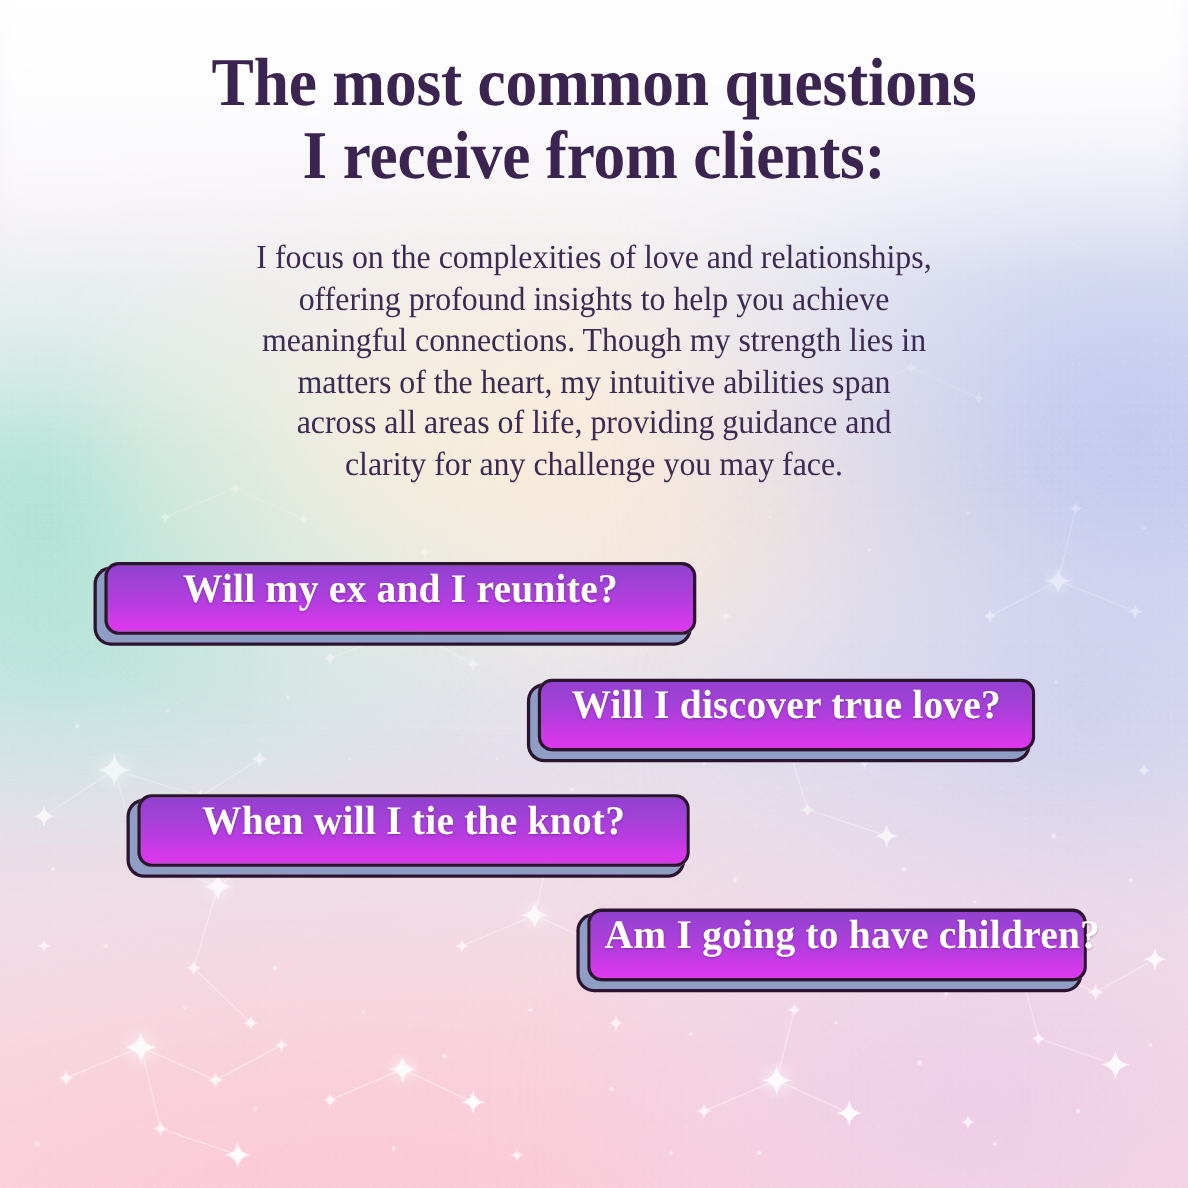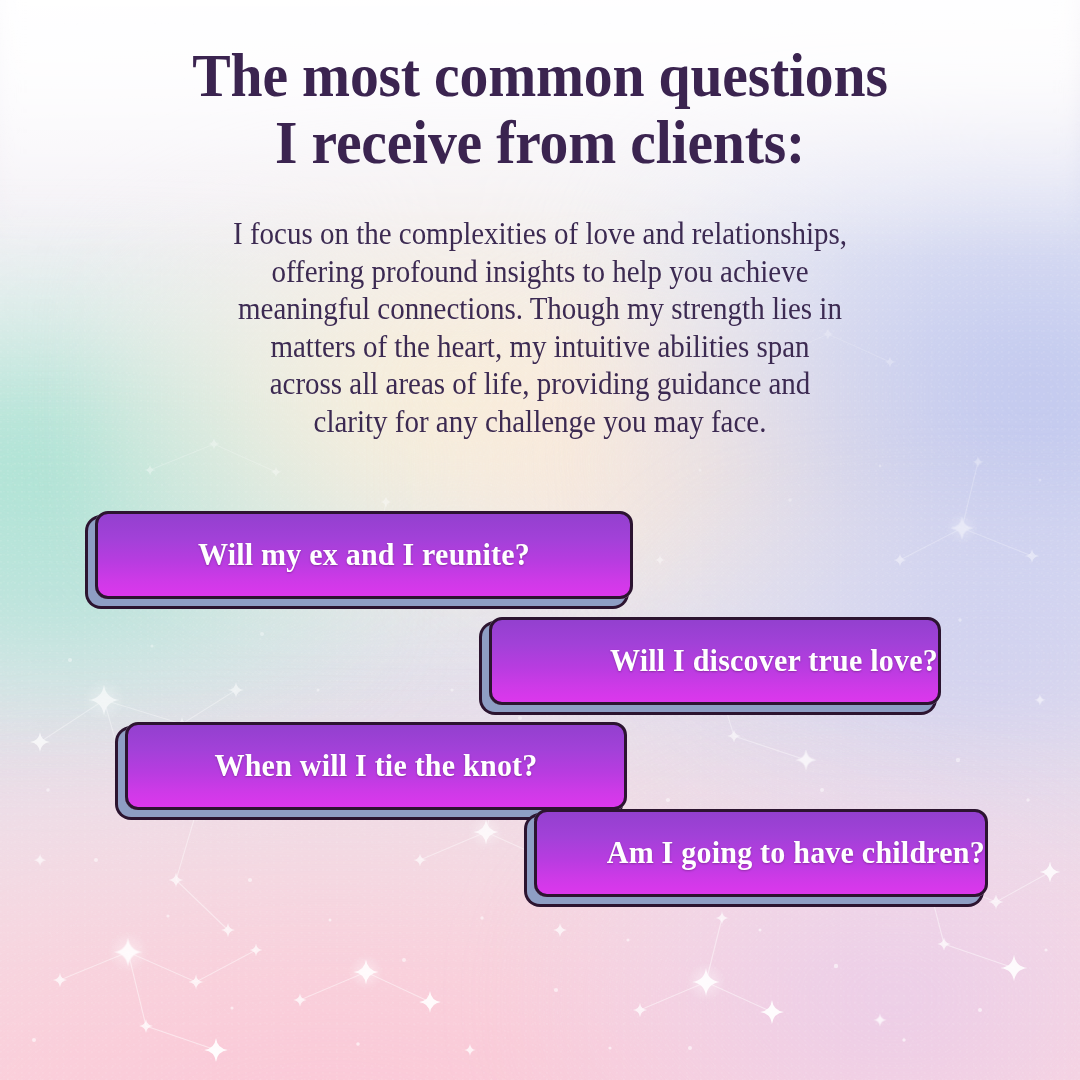--- a/index.html
+++ b/index.html
@@ -244,59 +244,59 @@
   .body-copy .bline { display: block; white-space: nowrap; }
 
   
   .buttons {
     position: absolute;
     inset: 0;
   }
 
   .qbtn {
     position: absolute;
-    height: 88px;
+    height: 66px;
     border-radius: 13px;
     border: 3px solid #2c1430;
     background: linear-gradient(180deg,
         #9340cf   0%,
         #a241d8  30%,
         #b83ce0  58%,
         #cd3ae7  80%,
         #dc37ed 100%);
     box-shadow:
       -7px 7px 0 0 #8e9ec4,
       -7px 7px 0 3px #2c1430;
     display: flex;
-    align-items: center;
+    align-items: flex-start;
     color: #ffffff;
     font-family: "Liberation Serif", serif;
     font-weight: bold;
-    font-size: 31px;
+    font-size: 37px;
     letter-spacing: 0.2px;
     text-shadow: 0 1px 2px rgba(44,20,48,0.34);
     cursor: pointer;
   }
   .qbtn .qlabel {
     width: 100%;
     transform: scaleX(0.97);
     white-space: nowrap;
   }
 
   .qbtn.align-center { justify-content: center; }
   .qbtn.align-center .qlabel { text-align: center; }
 
-  .qbtn.align-right { justify-content: flex-end; }
+  .qbtn.align-right { justify-content: flex-end; padding-right: 28px; }
   .qbtn.align-right .qlabel { text-align: right; transform-origin: right center; }
 
   
   .qbtn-1 { left: 95px;  top: 511px; width: 538px; }
   .qbtn-2 { left: 489px; top: 617px; width: 452px; }
   .qbtn-3 { left: 125px; top: 722px; width: 502px; }
-  .qbtn-4 { left: 534px; top: 809px; width: 454px; }
+  .qbtn-4 { left: 534px; top: 826px; width: 454px; }
   .qbtn-5 { left: 100px; top: 931px; width: 544px; }
 </style>
 </head>
 <body>
 
 <div id="poster">
 
   <div class="bg-base"></div>
   <div class="bg-blob blob-mint"></div>
   <div class="bg-blob blob-mint2"></div>

